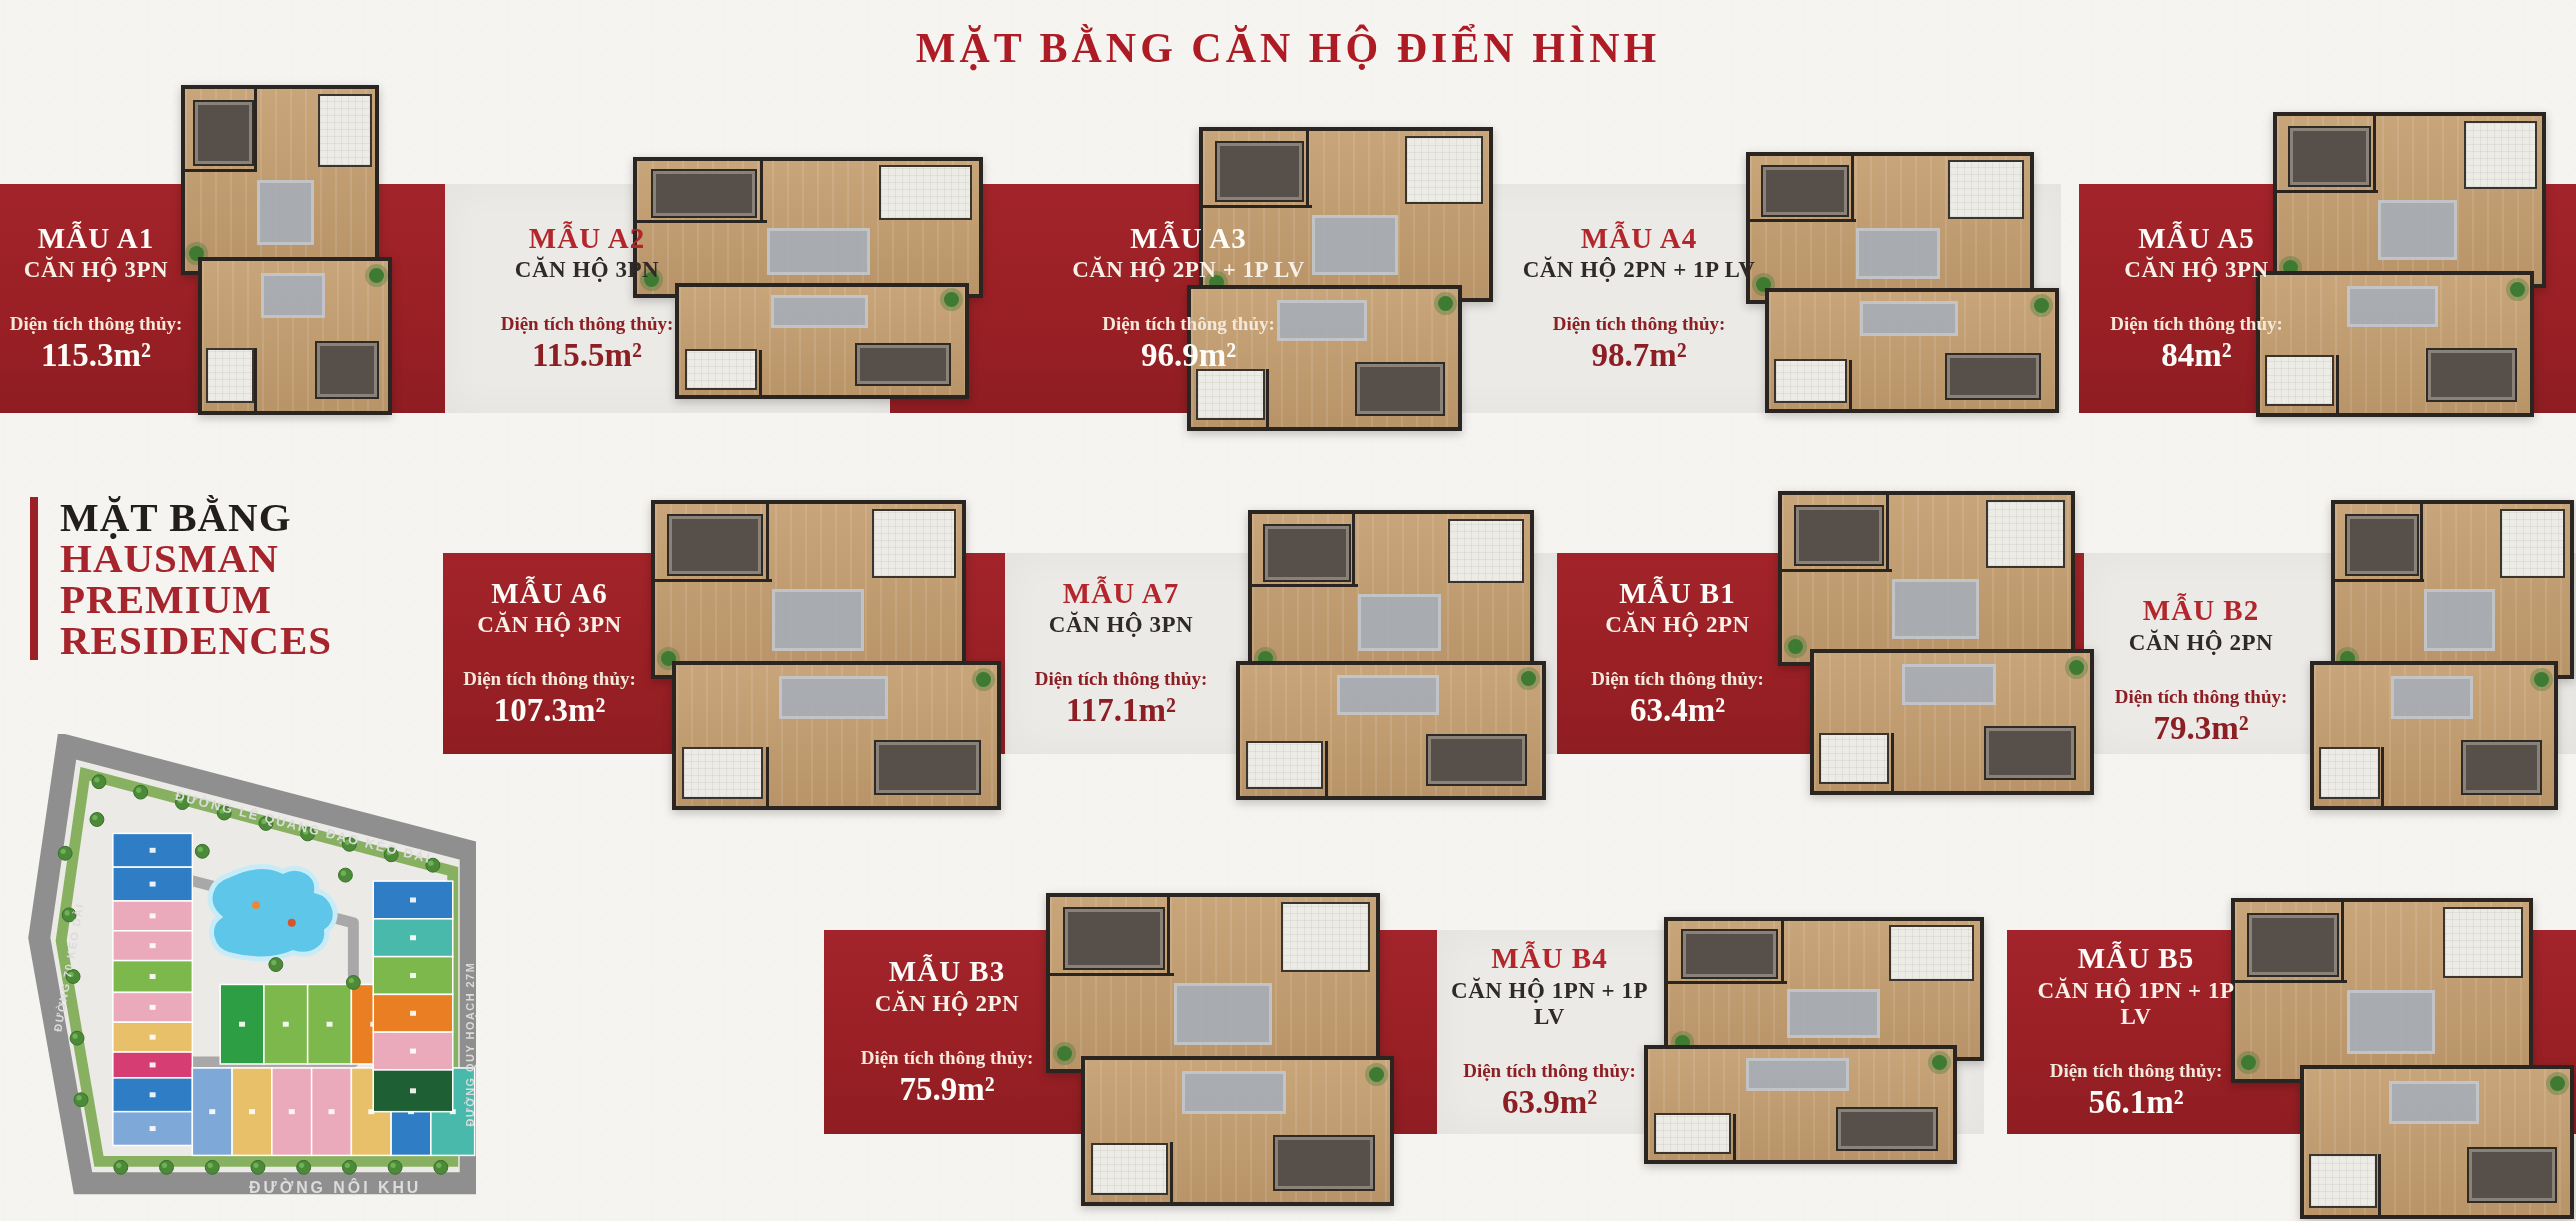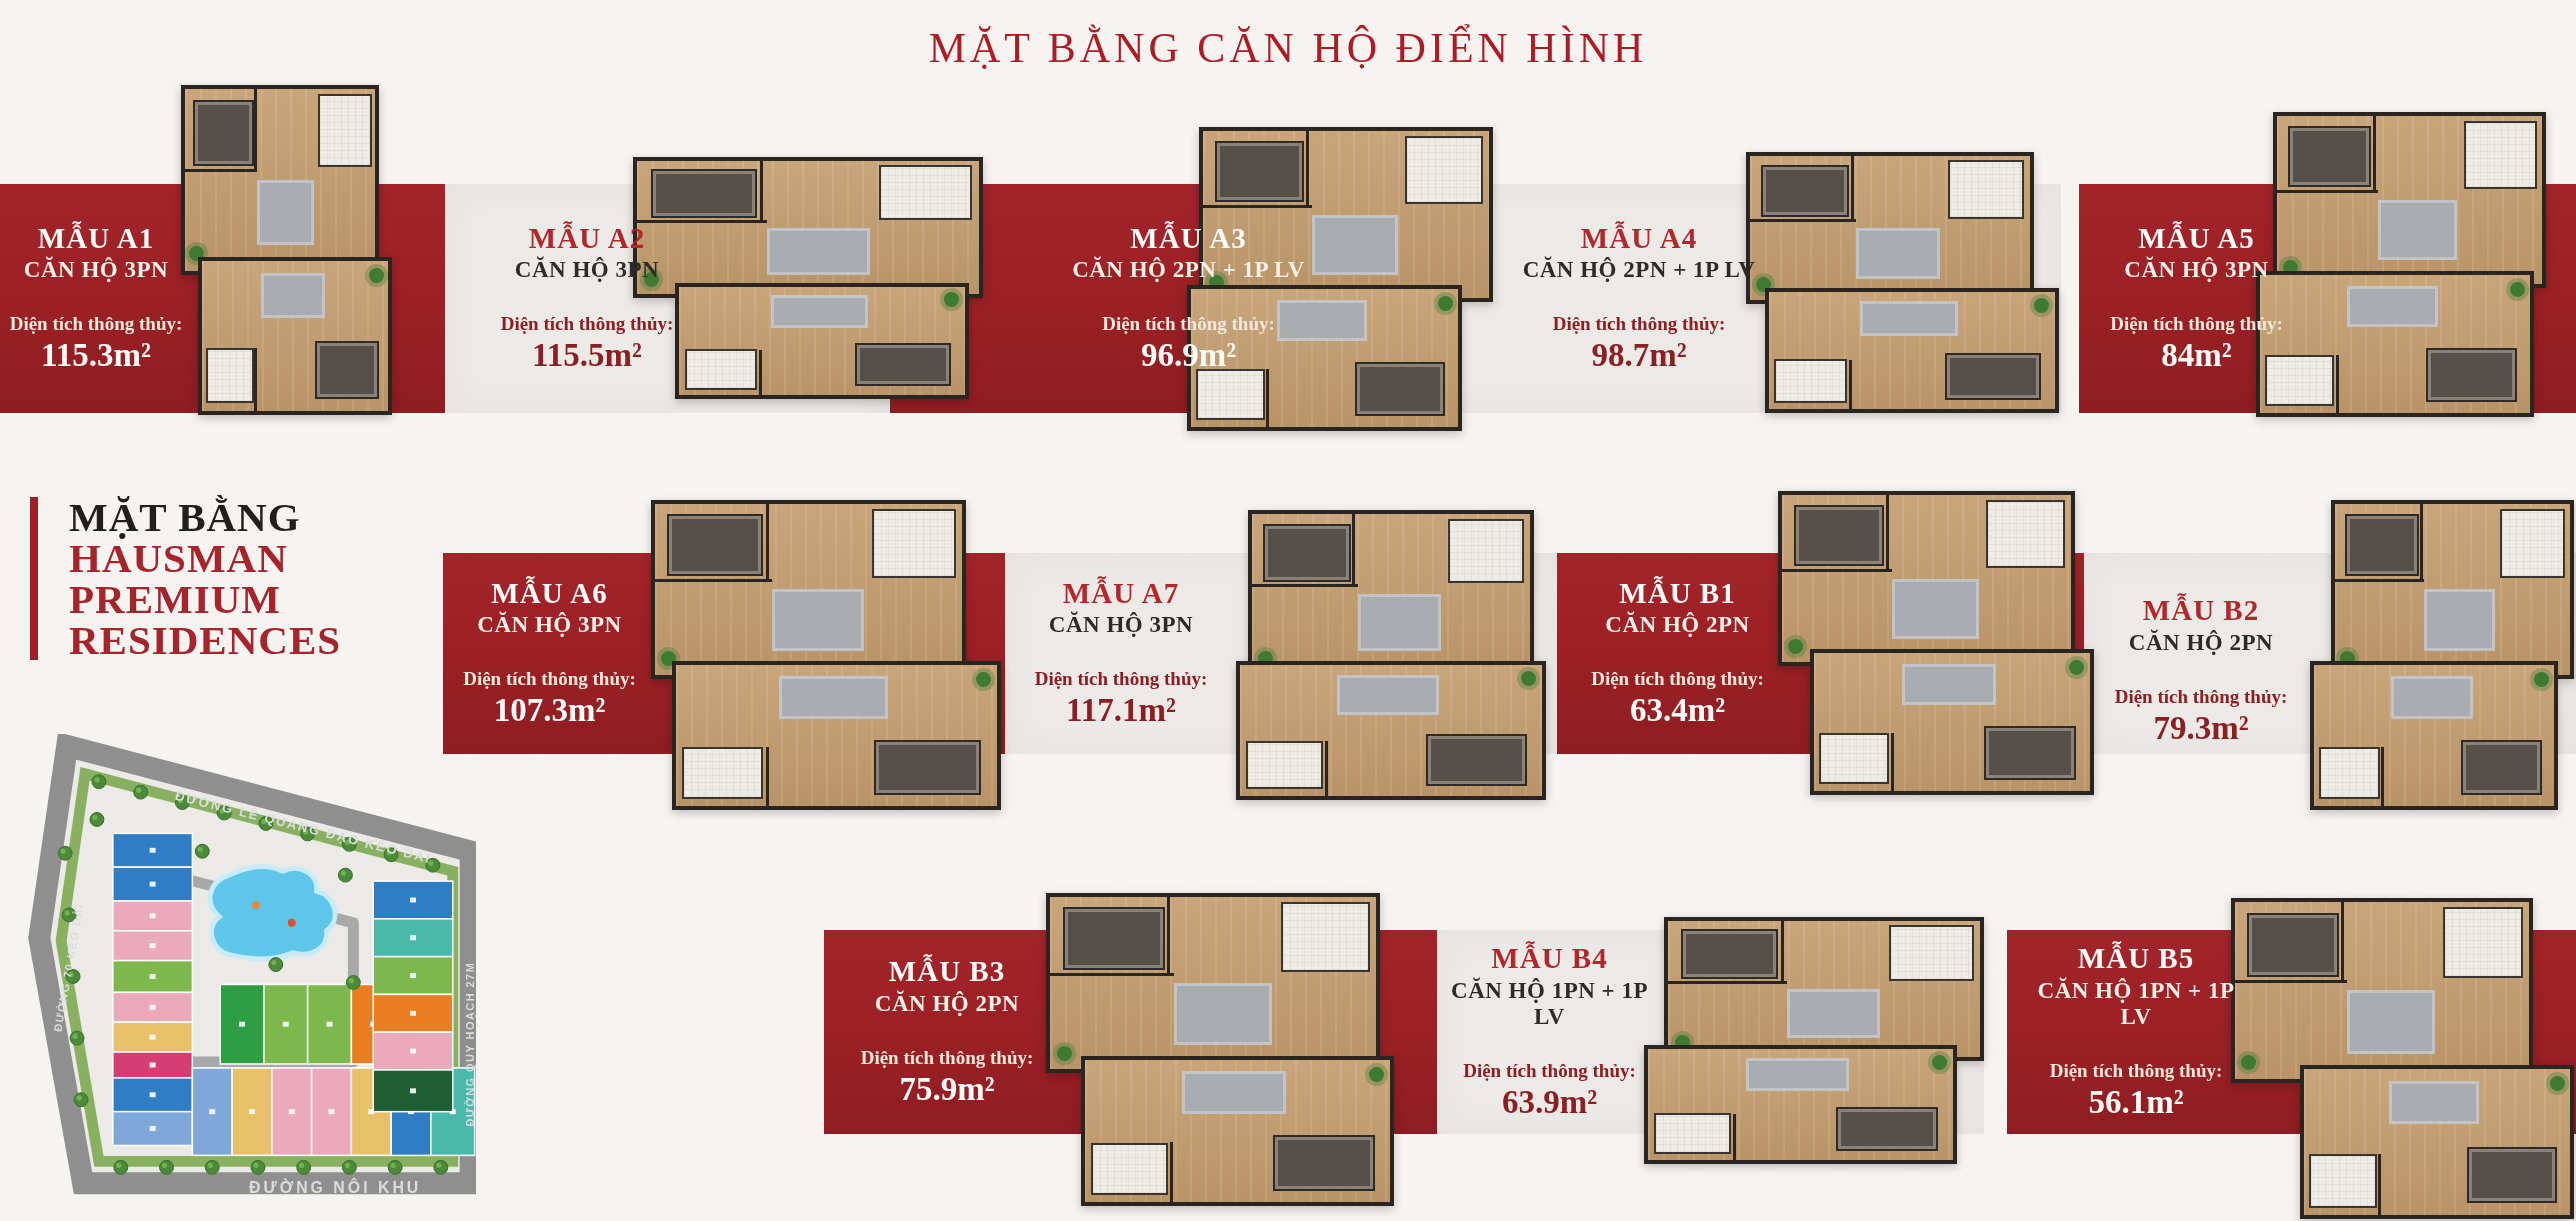--- a/index.html
+++ b/index.html
@@ -1,42 +1,42 @@
 <!DOCTYPE html>
 <html><head>
 <meta charset="utf-8">
 <style>
   html,body{margin:0;padding:0;}
   body{font-family:"Liberation Serif","DejaVu Serif",serif;background:#e9e7e2;}
   .canvas{position:relative;width:2576px;height:1221px;background:#f6f4f0;overflow:hidden;
     background-image:radial-gradient(rgba(0,0,0,.015) 1px, transparent 1px);background-size:9px 9px;}
   
   .page-title{position:absolute;left:0;top:24px;width:100%;text-align:center;
-    font-size:42px;font-weight:400;color:#ad1c24;letter-spacing:4px;}
+    font-size:42px;font-weight:700;color:#ad1c24;letter-spacing:4px;}
   
   .panel{position:absolute;}
   .panel.red{background:linear-gradient(180deg,#a2242a 0%,#9a2025 55%,#8e1d22 100%);}
   .panel.gray{background:#eceae6;box-shadow:inset 0 0 40px rgba(0,0,0,.04);}
   
   .card{position:absolute;display:flex;flex-direction:column;align-items:center;justify-content:center;
     text-align:center;z-index:5;}
   .u-name{font-size:29px;font-weight:700;letter-spacing:1px;line-height:1.05;}
   .u-type{font-size:23px;font-weight:700;letter-spacing:0.5px;margin-top:4px;}
   .u-arealabel{font-size:19px;font-weight:700;margin-top:30px;}
   .u-area{font-size:33px;font-weight:700;margin-top:2px;}
   .card.on-red .u-name{color:#fdfcf8;}
   .card.on-red .u-type{color:#f7f0e6;}
   .card.on-red .u-arealabel{color:#f3e8d9;}
   .card.on-red .u-area{color:#fdfcf8;}
   .card.on-gray .u-name{color:#b2262c;}
   .card.on-gray .u-type{color:#2f2a27;}
   .card.on-gray .u-arealabel{color:#8c1f24;}
   .card.on-gray .u-area{color:#8c1f24;}
   
-  .project{position:absolute;left:30px;top:497px;display:flex;z-index:4;gap:9px;}
+  .project{position:absolute;left:30px;top:497px;display:flex;z-index:4;}
   .project .bar{width:8px;height:163px;background:#9c2126;margin-right:22px;}
   .project .lines div{font-size:41px;font-weight:700;line-height:41px;letter-spacing:1px;}
   .project .l1{color:#221e1c;}
   .project .l2,.project .l3,.project .l4{color:#a6242b;}
   
   .plan{position:absolute;z-index:3;filter:drop-shadow(0 3px 5px rgba(0,0,0,.22));}
   .sec{position:absolute;background:#c49d6f;border:4px solid #2a2521;
     background-image:repeating-linear-gradient(90deg,rgba(255,255,255,.10) 0 2px,transparent 2px 15px),
                      linear-gradient(180deg,rgba(255,255,255,.08),rgba(0,0,0,.06));}
   .pd{position:absolute;}

